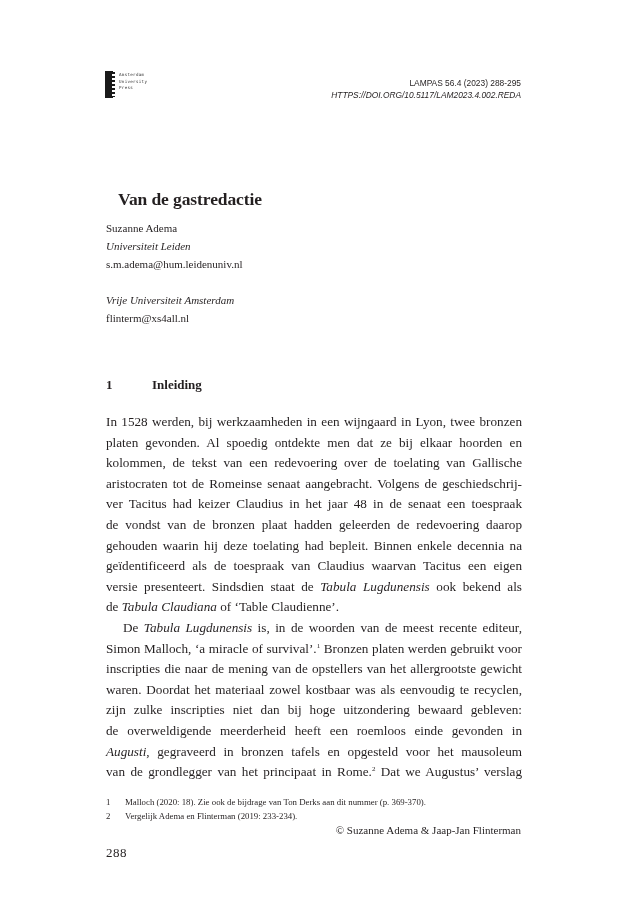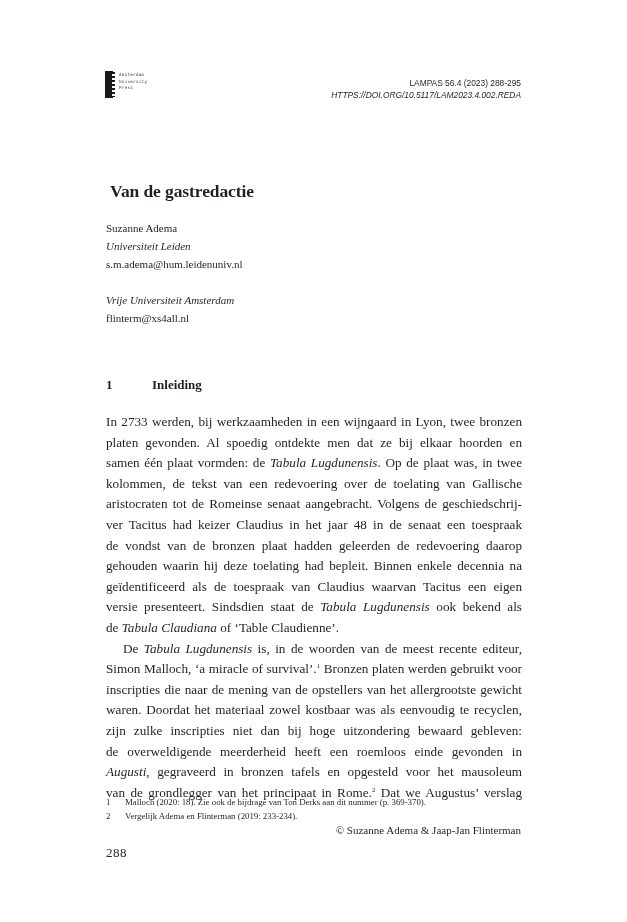--- a/index.html
+++ b/index.html
@@ -8,21 +8,21 @@
   .logo { position: absolute; left: 105px; top: 71px; width: 60px; height: 28px; }
   .logo-bar { position: absolute; left: 0; top: 0; width: 8px; height: 27px; background: #1a1a1a; }
   .logo-bar::after { content: ""; position: absolute; right: -2px; top: 1px; width: 3px; height: 25px;
     background: repeating-linear-gradient(to bottom, #1a1a1a 0 2px, #ffffff 2px 4px); }
   .logo-text { position: absolute; left: 14px; top: 1px; font-family: "DejaVu Sans Mono", monospace;
     font-size: 4.2px; line-height: 6.6px; color: #333; letter-spacing: 0.3px; }
   .logo-text div { white-space: nowrap; }
   .header-right { position: absolute; right: 106px; top: 77px; text-align: right;
     font-family: "Liberation Sans", "DejaVu Sans", sans-serif; font-size: 8.4px; line-height: 12px; color: #231f20; }
   .header-right .doi { font-style: italic; }
-  .title { position: absolute; left: 106px; top: 177px; font-size: 17.5px; font-weight: bold; margin: 4px; letter-spacing: -0.1px; }
+  .title { position: absolute; left: 106px; top: 177px; font-size: 17.5px; font-weight: bold; margin: 12px; letter-spacing: -0.1px; }
   .authors { position: absolute; left: 106px; top: 219px; font-size: 11px; line-height: 18px; }
   .author { margin-bottom: 18px; }
   .author .aff { font-style: italic; }
   .section { position: absolute; left: 106px; top: 377px; font-size: 13px; font-weight: bold; }
   .section .num { display: inline-block; width: 46px; font-weight: bold; }
   .body-text { position: absolute; left: 106px; top: 412px; width: 416px; font-size: 13.2px; line-height: 20.6px;
     text-align: justify; }
   .body-text p { margin: 0; }
   .body-text .line { display: block; text-align: justify; text-align-last: justify; white-space: nowrap; }
   .body-text .line.last { text-align-last: left; }
@@ -64,23 +64,22 @@
     <div>flinterm@xs4all.nl</div>
   </div>
 </div>
 
 <div class="section">
   <span class="num">1</span><span>Inleiding</span>
 </div>
 
 <div class="body-text" id="body-text">
     <p>
-      <span class="line"><span>In 2733 werden, bij werkzaamheden in een wijngaard in Lyon, twee bronzen</span></span>
+      <span class="line"><span>In 1528 werden, bij werkzaamheden in een wijngaard in Lyon, twee bronzen</span></span>
       <span class="line"><span>platen gevonden. Al spoedig ontdekte men dat ze bij elkaar hoorden en</span></span>
-      <span class="line"><span>samen één plaat vormden: de </span><i>Tabula Lugdunensis</i><span>. Op de plaat was, in twee</span></span>
       <span class="line"><span>kolommen, de tekst van een redevoering over de toelating van Gallische</span></span>
       <span class="line"><span>aristocraten tot de Romeinse senaat aangebracht. Volgens de geschiedschrij-</span></span>
       <span class="line"><span>ver Tacitus had keizer Claudius in het jaar 48 in de senaat een toespraak</span></span>
       <span class="line"><span>de vondst van de bronzen plaat hadden geleerden de redevoering daarop</span></span>
       <span class="line"><span>gehouden waarin hij deze toelating had bepleit. Binnen enkele decennia na</span></span>
       <span class="line"><span>geïdentificeerd als de toespraak van Claudius waarvan Tacitus een eigen</span></span>
       <span class="line"><span>versie presenteert. Sindsdien staat de </span><i>Tabula Lugdunensis</i><span> ook bekend als</span></span>
       <span class="line last"><span>de </span><i>Tabula Claudiana</i><span> of ‘Table Claudienne’.</span></span>
     </p>
     <p>

